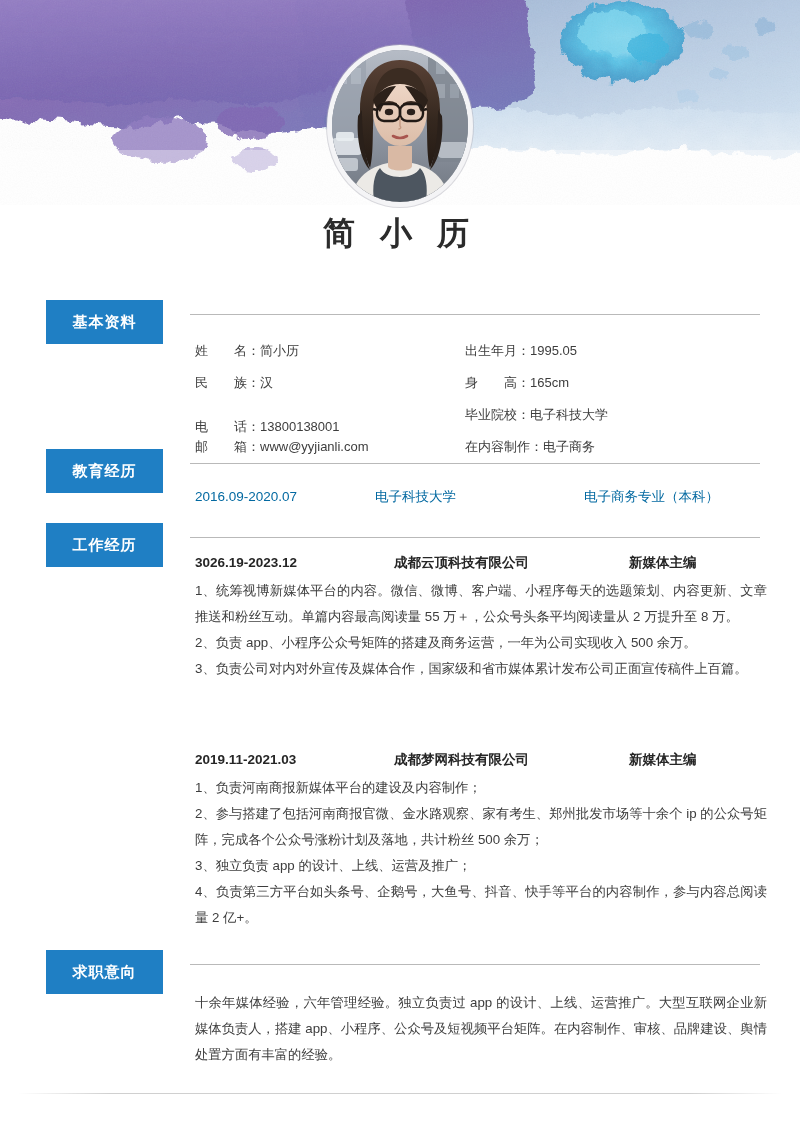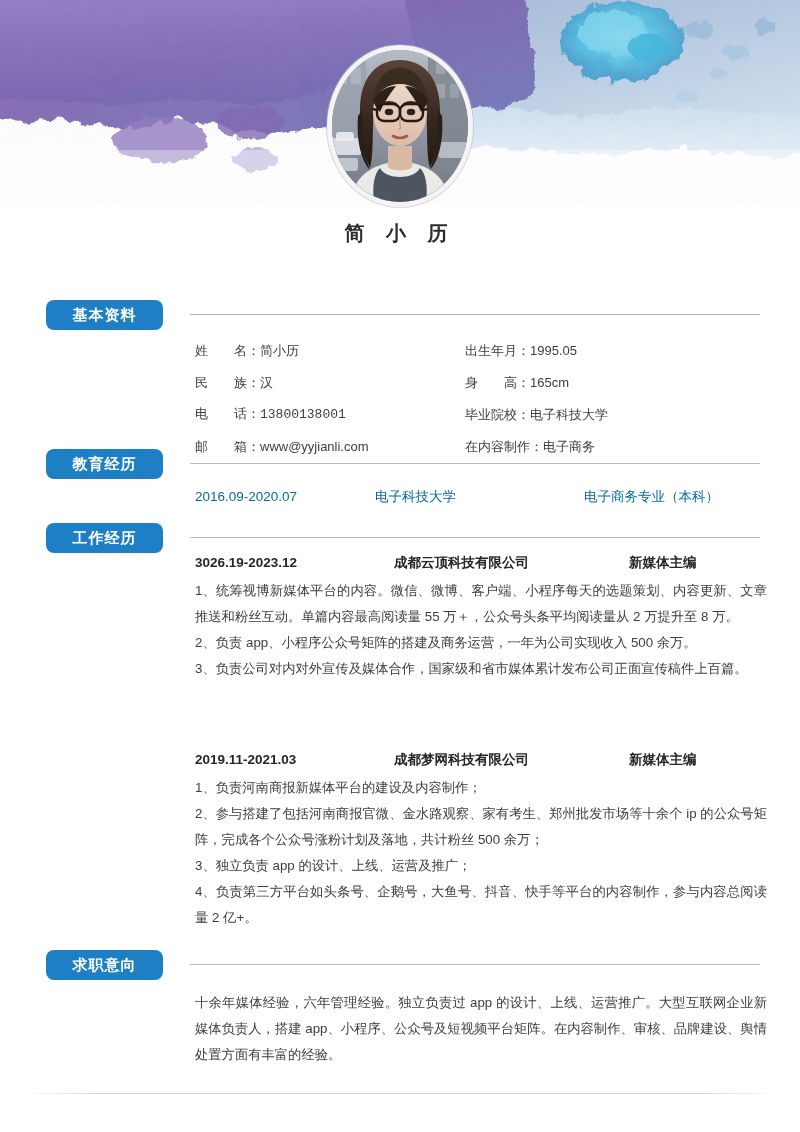--- a/index.html
+++ b/index.html
@@ -47,37 +47,37 @@
     background:#8a8f98;
   }
   #avatar-photo svg { display:block; width:136px; height:152px; }
 
   
   #name-block {
     position:absolute; left:0; top:218px;
     width:800px; text-align:center;
   }
   #person-name {
-    font-size:20px; font-weight:bold;
+    font-size:32px; font-weight:bold;
     letter-spacing:8px; color:#2b2b2b;
     line-height:30px;
   }
   #job-objective {
     margin-top:9px;
     font-size:14px; color:#4a4a4a;
     letter-spacing:.5px; line-height:20px;
   }
 
   
   .sect-badge {
     position:absolute;
     left:46px;
-    width:117px; height:30px;
+    width:117px; height:44px;
     background:#1f7fc4;
-    border-radius:8px;
+    border-radius:0;
     color:#ffffff;
     font-size:15px; font-weight:bold;
     letter-spacing:1px;
     display:flex; align-items:center; justify-content:center;
   }
   .sect-rule {
     position:absolute;
     left:190px; width:570px; height:1px;
     background:#b9b9b9;
   }
@@ -292,21 +292,21 @@
 
   <div class="sect-badge" style="top:300px;">基本资料</div>
   <div class="sect-rule" style="top:314px;"></div>
 
   <div class="info-row" style="left:195px; top:342px;">
     <span>姓　　名：</span><span>简小历</span>
   </div>
   <div class="info-row" style="left:195px; top:374px;">
     <span>民　　族：</span><span>汉</span>
   </div>
-  <div class="info-row" style="left:195px; top:406px;font-family:Liberation Mono, monospace;">
+  <div class="info-row" style="left:195px; top:418px;">
     <span>电　　话：</span><span>13800138001</span>
   </div>
   <div class="info-row" style="left:195px; top:438px;">
     <span>邮　　箱：</span><span>www@yyjianli.com</span>
   </div>
 
   <div class="info-row" style="left:465px; top:342px;">
     <span>出生年月：</span><span>1995.05</span>
   </div>
   <div class="info-row" style="left:465px; top:374px;">

